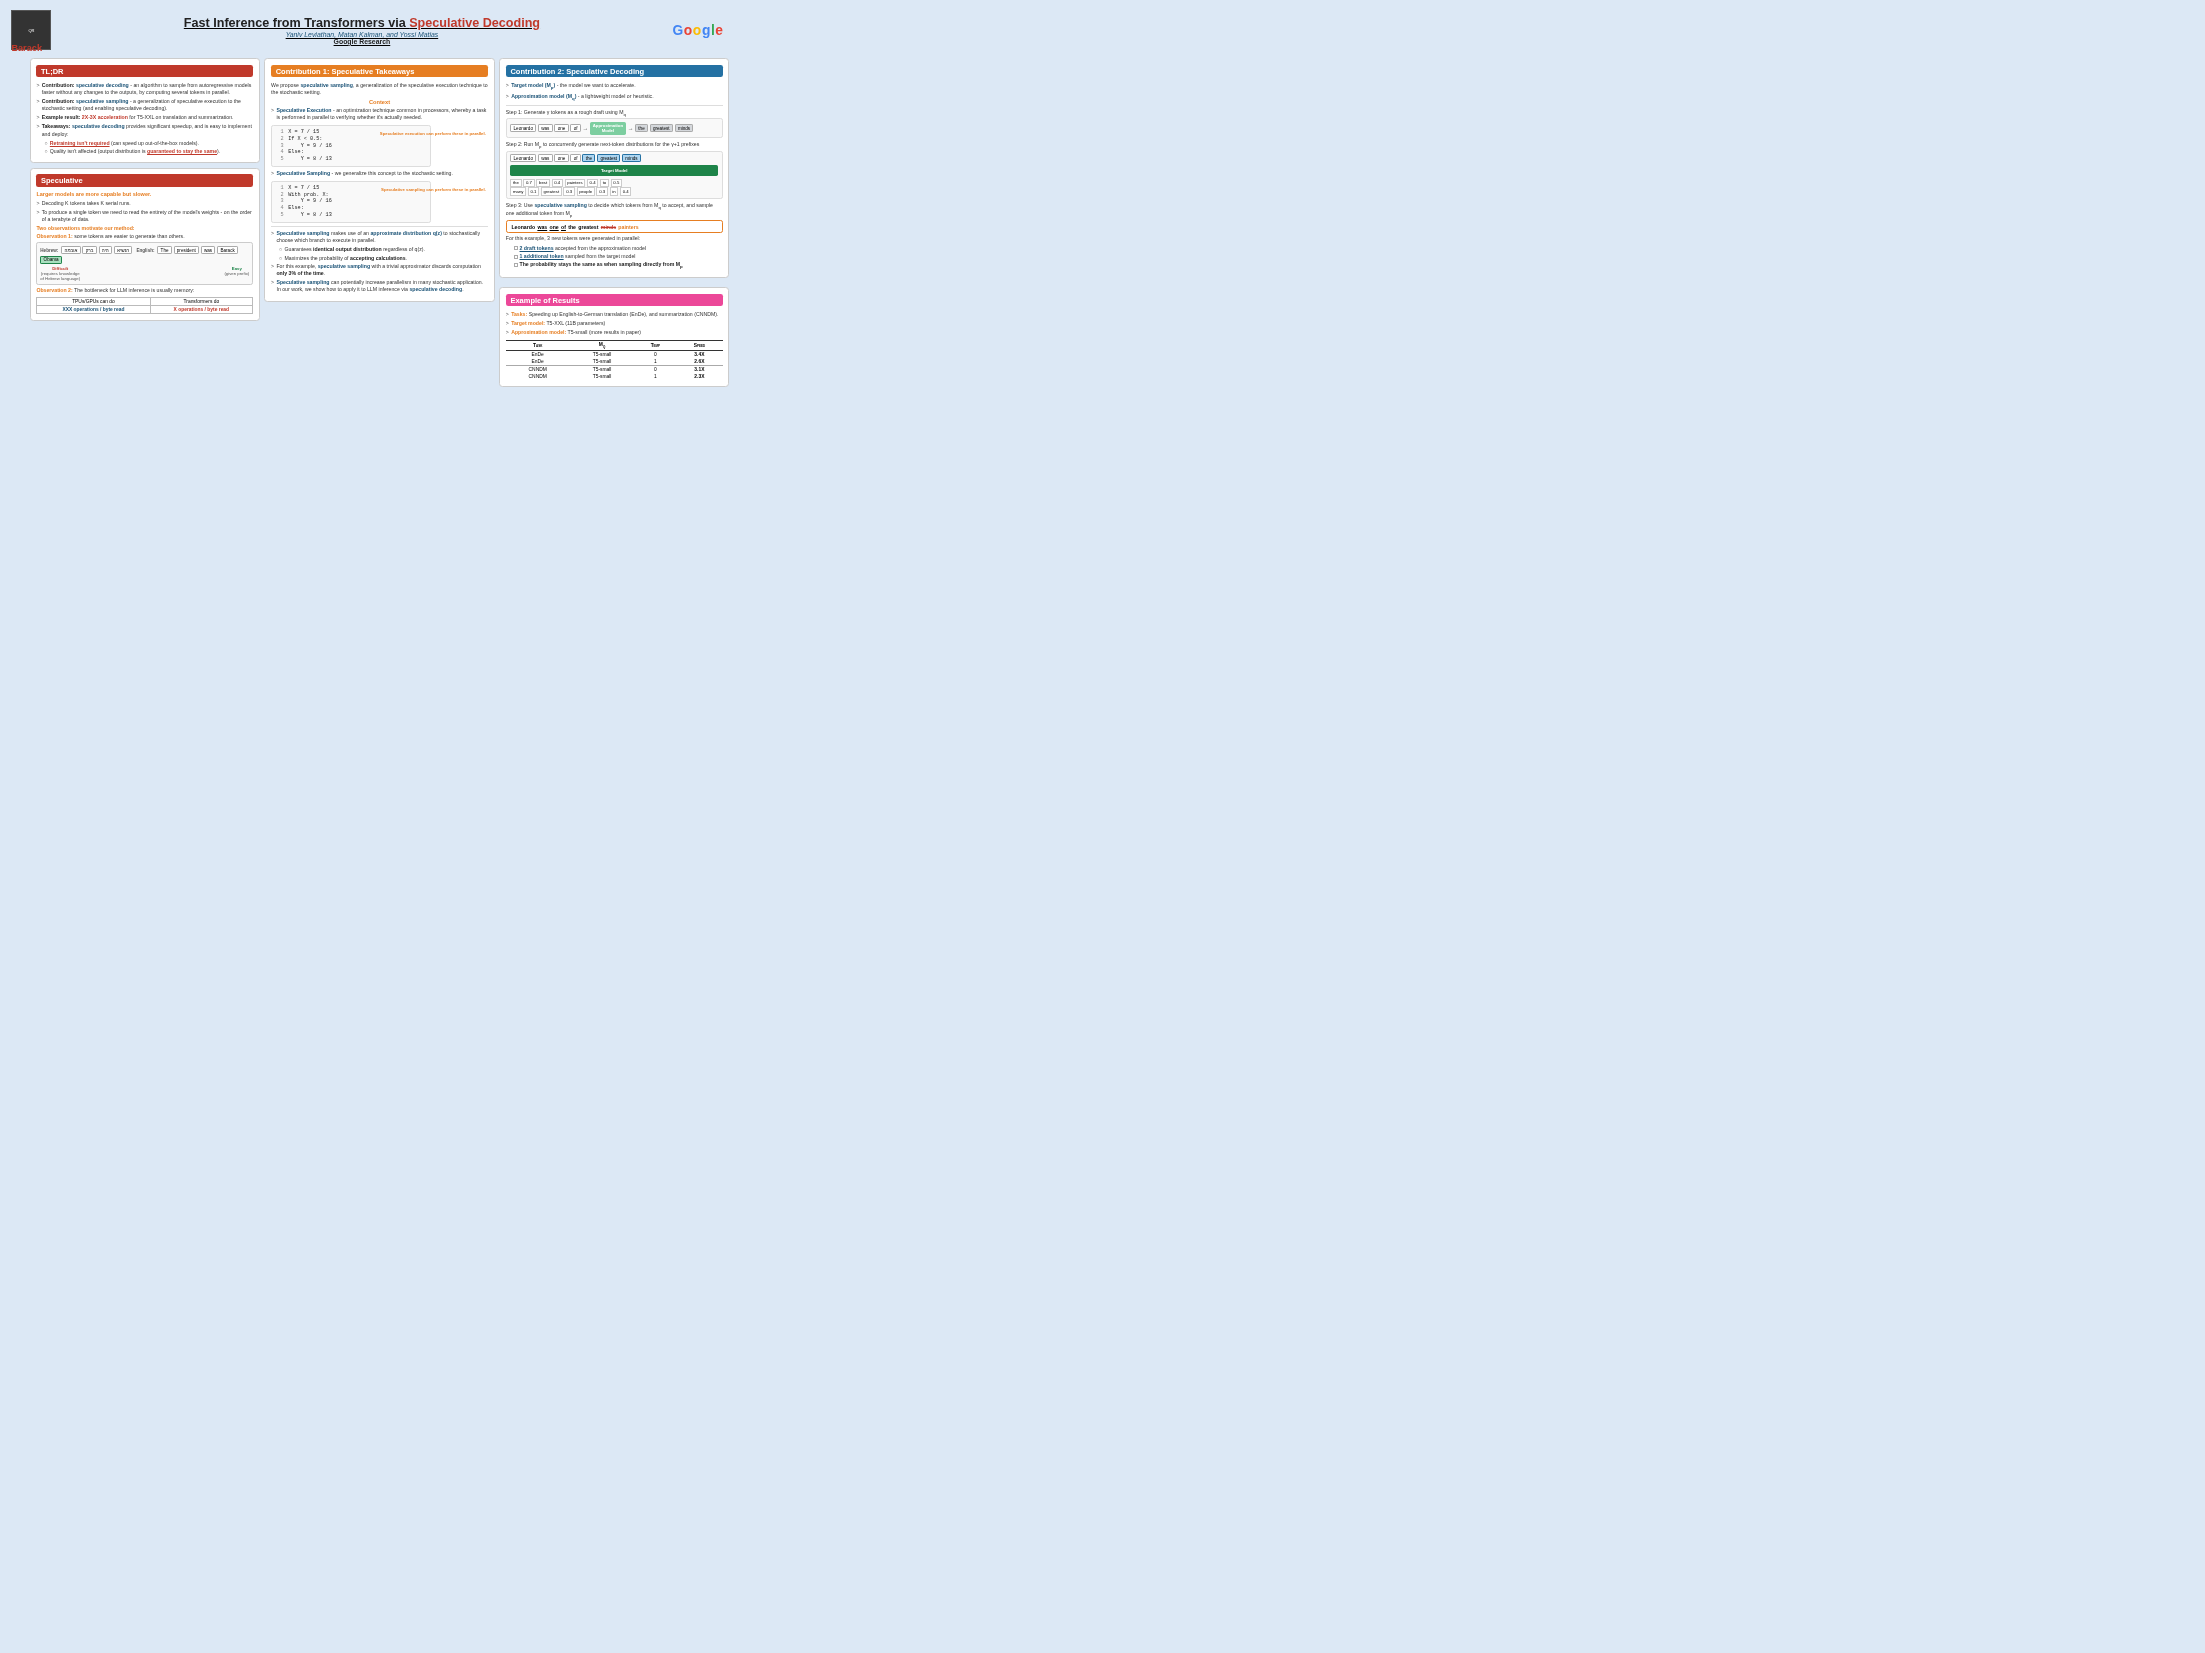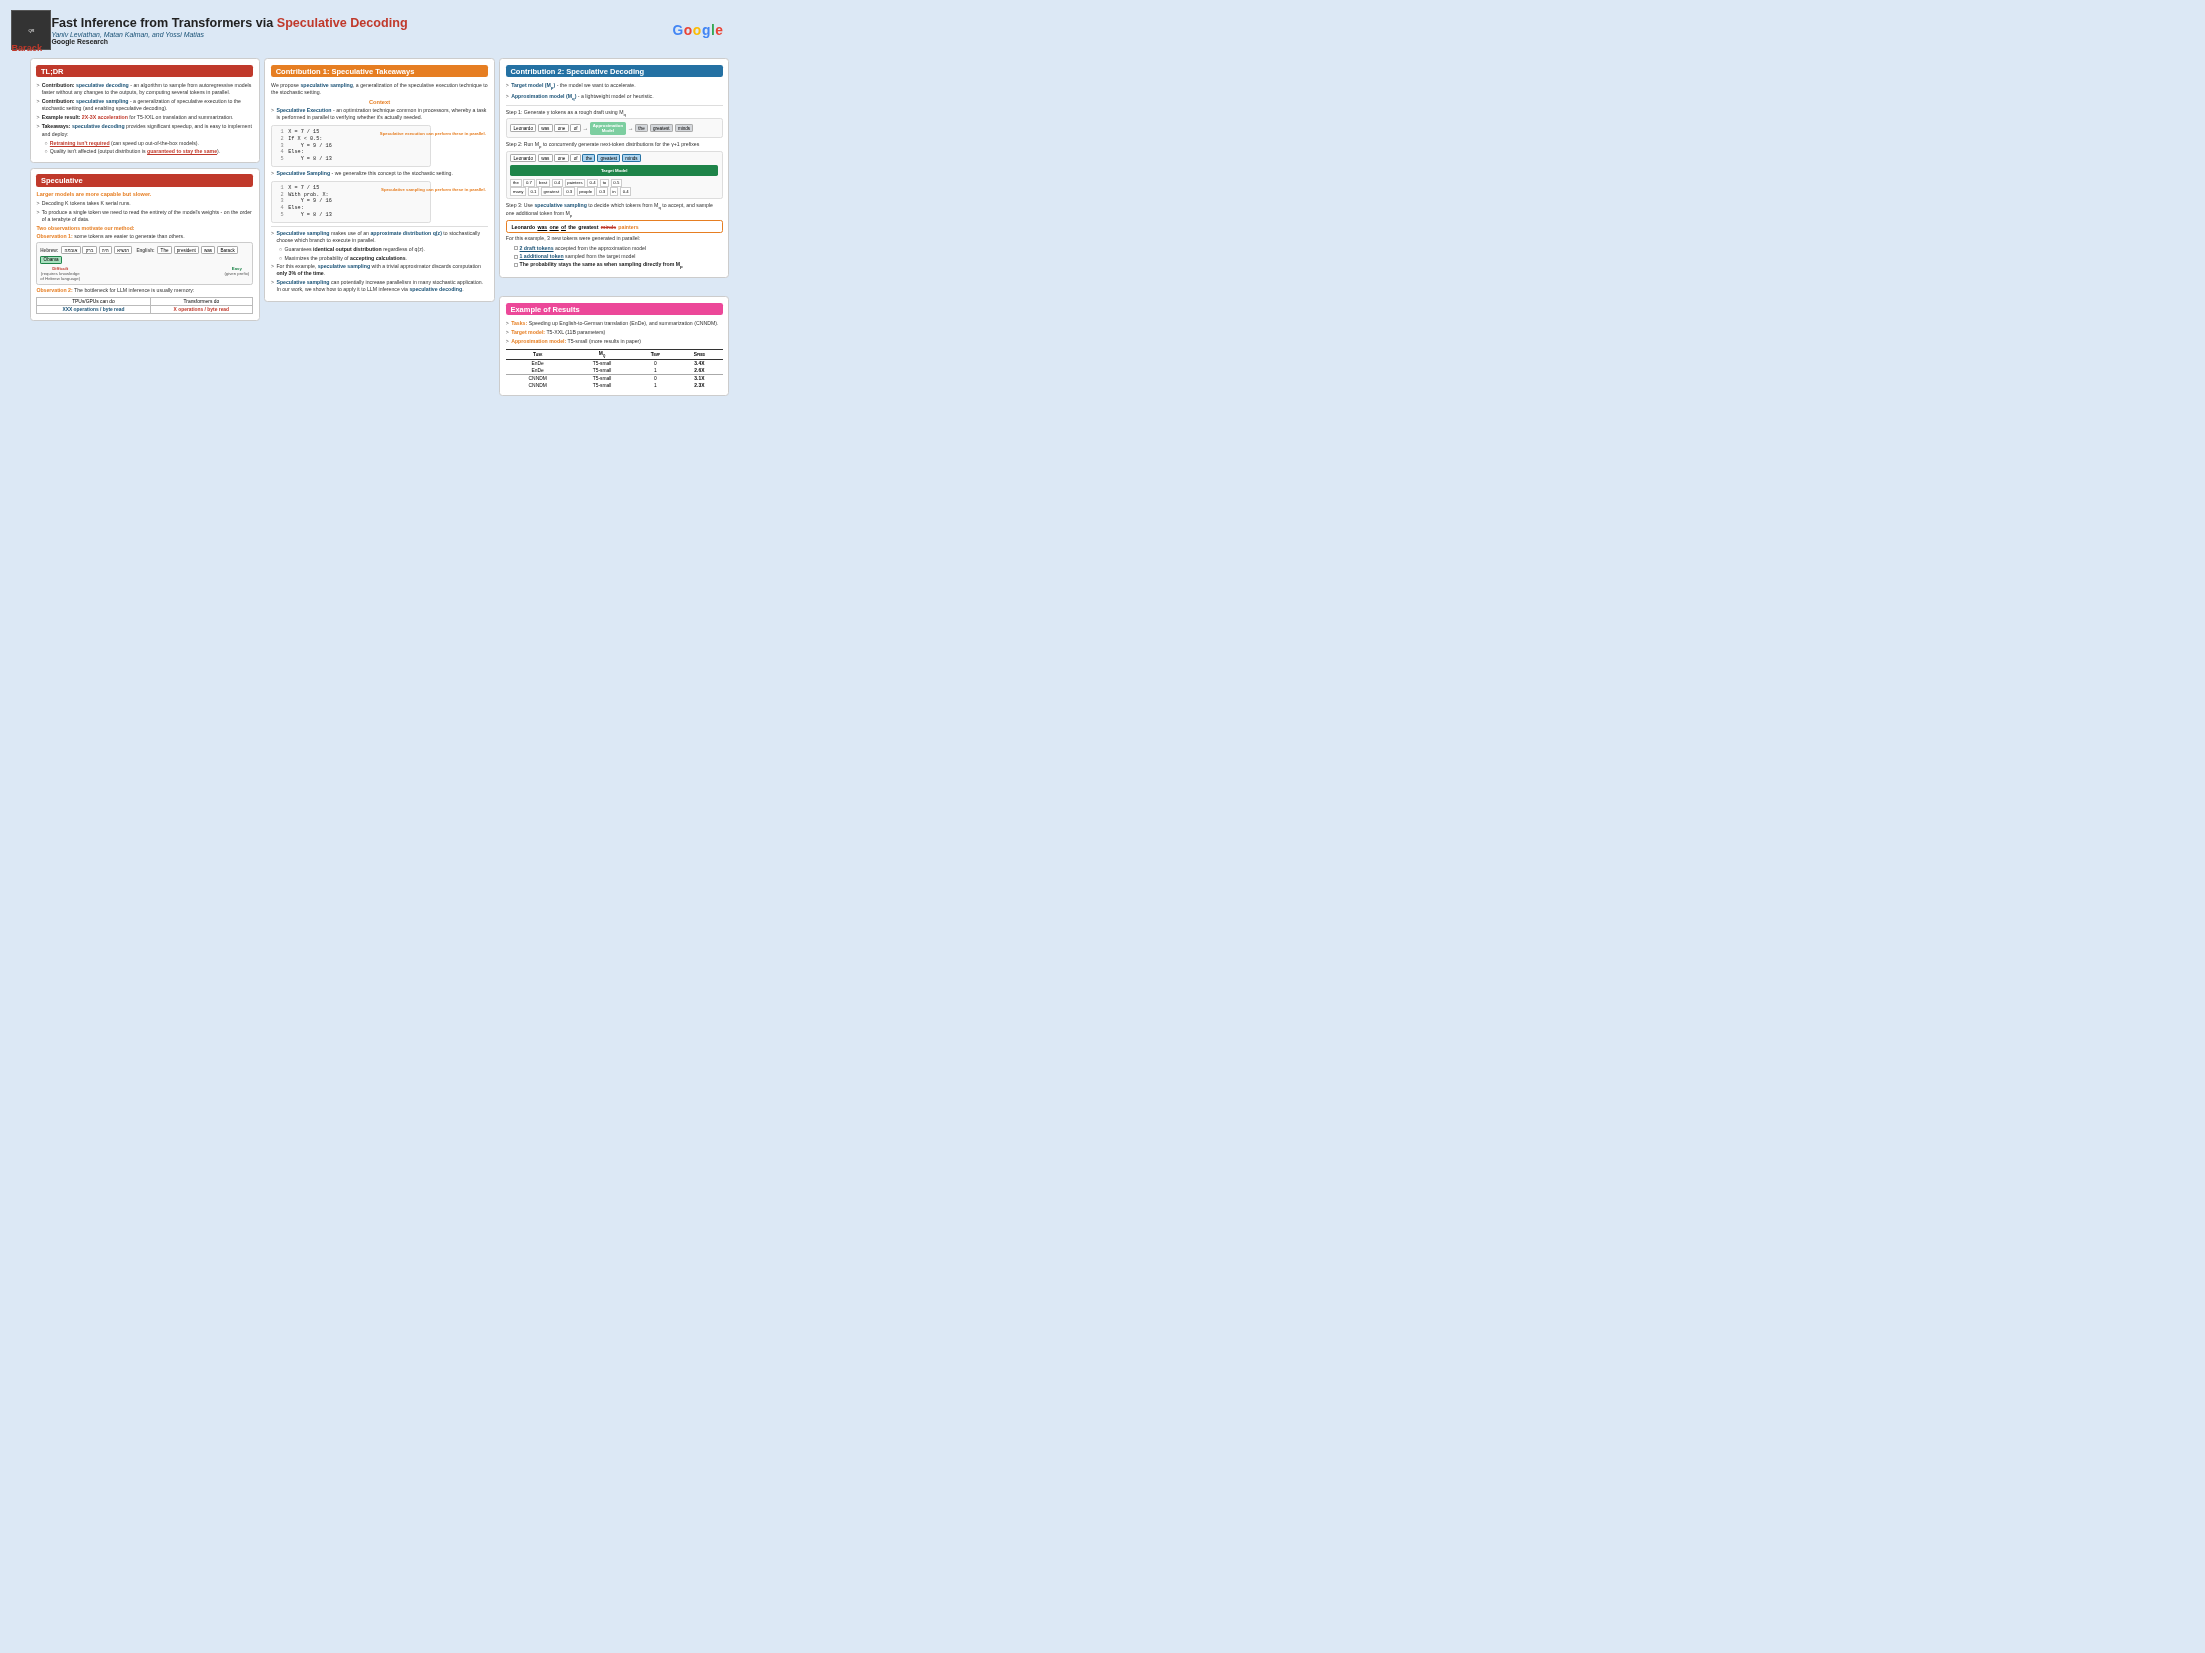--- a/index.html
+++ b/index.html
@@ -15,21 +15,22 @@
     
     .header {
       background: #dce8f5;
       display: flex;
       align-items: center;
       padding: 4.6px 5.7px 3.4px 5.7px;
       position: relative;
     }
     .header-center {
       flex: 1;
-      text-align: left;
+      text-align: center;
+      text-decoration: underline;
     }
     .header-title {
       font-size: 12.6px;
       font-weight: bold;
       color: #222;
     }
     .header-title span.red {
       color: #c0392b;
     }
     .header-authors {
@@ -120,21 +121,21 @@
       gap: 4.6px;
     }
     .col-mid {
       display: flex;
       flex-direction: column;
       gap: 4.6px;
     }
     .col-right {
       display: flex;
       flex-direction: column;
-      gap: 18px;
+      gap: 9px;
     }
 
     
     .blue-bold { color: #1a5276; font-weight: bold; }
     .orange-bold { color: #e67e22; font-weight: bold; }
     .dark-bold { font-weight: bold; color: #222; }
 
     p.body-text {
       font-size: 5.2px;
       line-height: 1.4;

